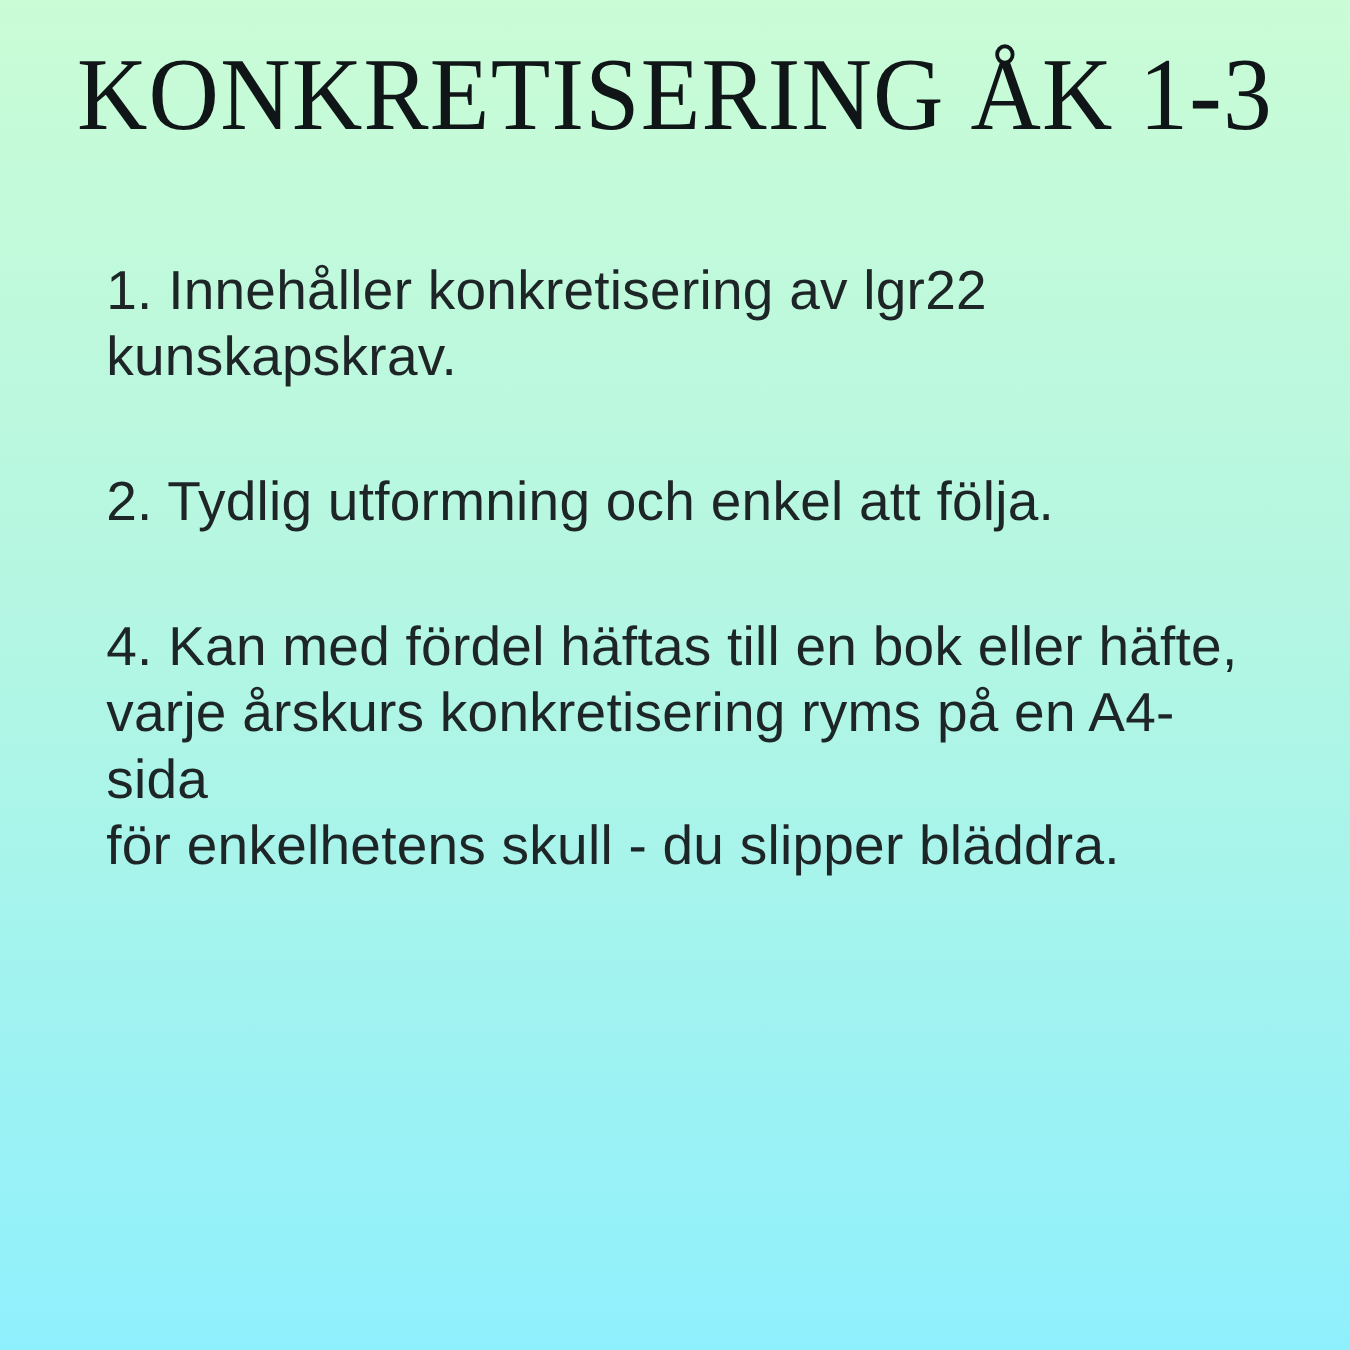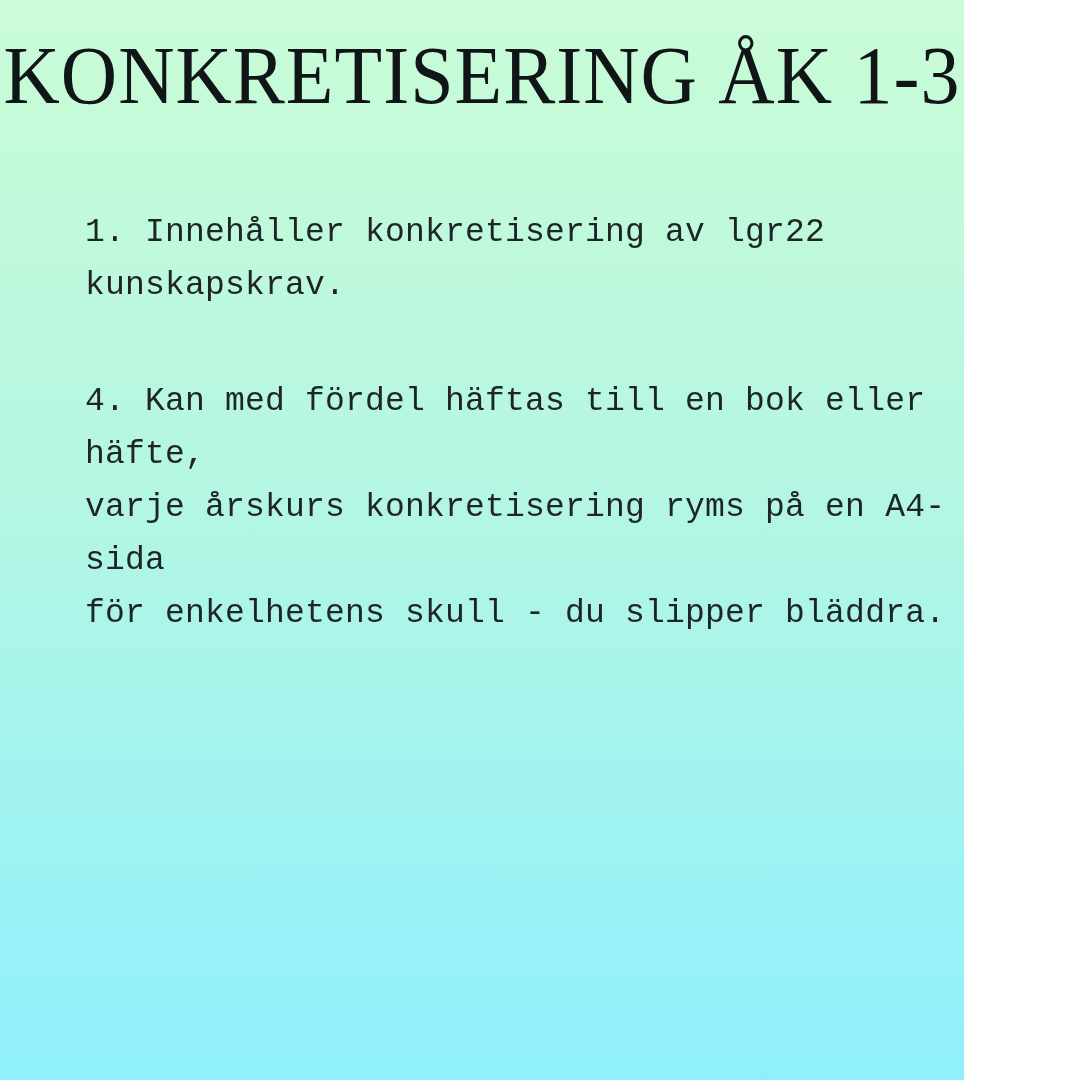--- a/index.html
+++ b/index.html
@@ -9,21 +9,21 @@
     --text-color: #1e2526;
     --title-color: #101517;
   }
   * { margin: 0; padding: 0; box-sizing: border-box; }
   html, body { width: 1080px; height: 1080px; }
   body {
     font-family: "Liberation Sans", sans-serif;
     overflow: hidden;
   }
   .poster {
-    width: 964px;
+    width: 1080px;
     height: 1080px;
     background: linear-gradient(180deg, var(--bg-top) 0%, var(--bg-mid) 47%, var(--bg-bottom) 100%);
   }
   .title {
     padding-top: 32px;
     text-align: center;
     font-family: "Liberation Serif", serif;
     font-weight: 400;
     font-size: 78px;
     line-height: 1.0;
@@ -31,36 +31,36 @@
     color: var(--title-color);
     white-space: nowrap;
     transform: scaleY(1.06);
     transform-origin: top center;
   }
   .content {
     padding: 96px 60px 0 85px;
     width: 1080px;
   }
   .content p {
-    font-size: 33px;
+    font-size: 44px;
     line-height: 53px;
     letter-spacing: 0.2px;
     color: var(--text-color);
     white-space: pre-line;
     margin-bottom: 63px;
-    font-family: Liberation Mono, monospace;
   }
   .content p:last-child { margin-bottom: 17px; }
 </style>
 </head>
 <body>
 
 <div class="poster">
   <h1 class="title">KONKRETISERING ÅK 1-3</h1>
 
   <div class="content">
     <p>1. Innehåller konkretisering av lgr22
 kunskapskrav.</p>
+    <p>2. Tydlig utformning och enkel att följa.</p>
     <p>4. Kan med fördel häftas till en bok eller häfte,
 varje årskurs konkretisering ryms på en A4-sida
 för enkelhetens skull - du slipper bläddra.</p>
   </div>
 </div>
 
 </body></html>

